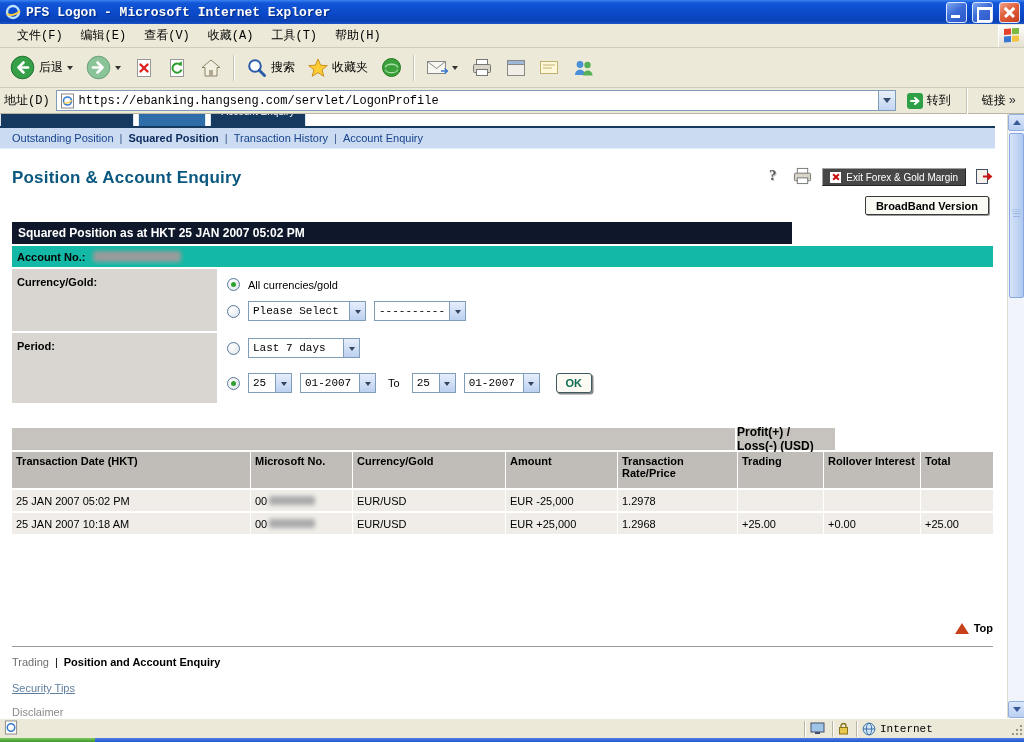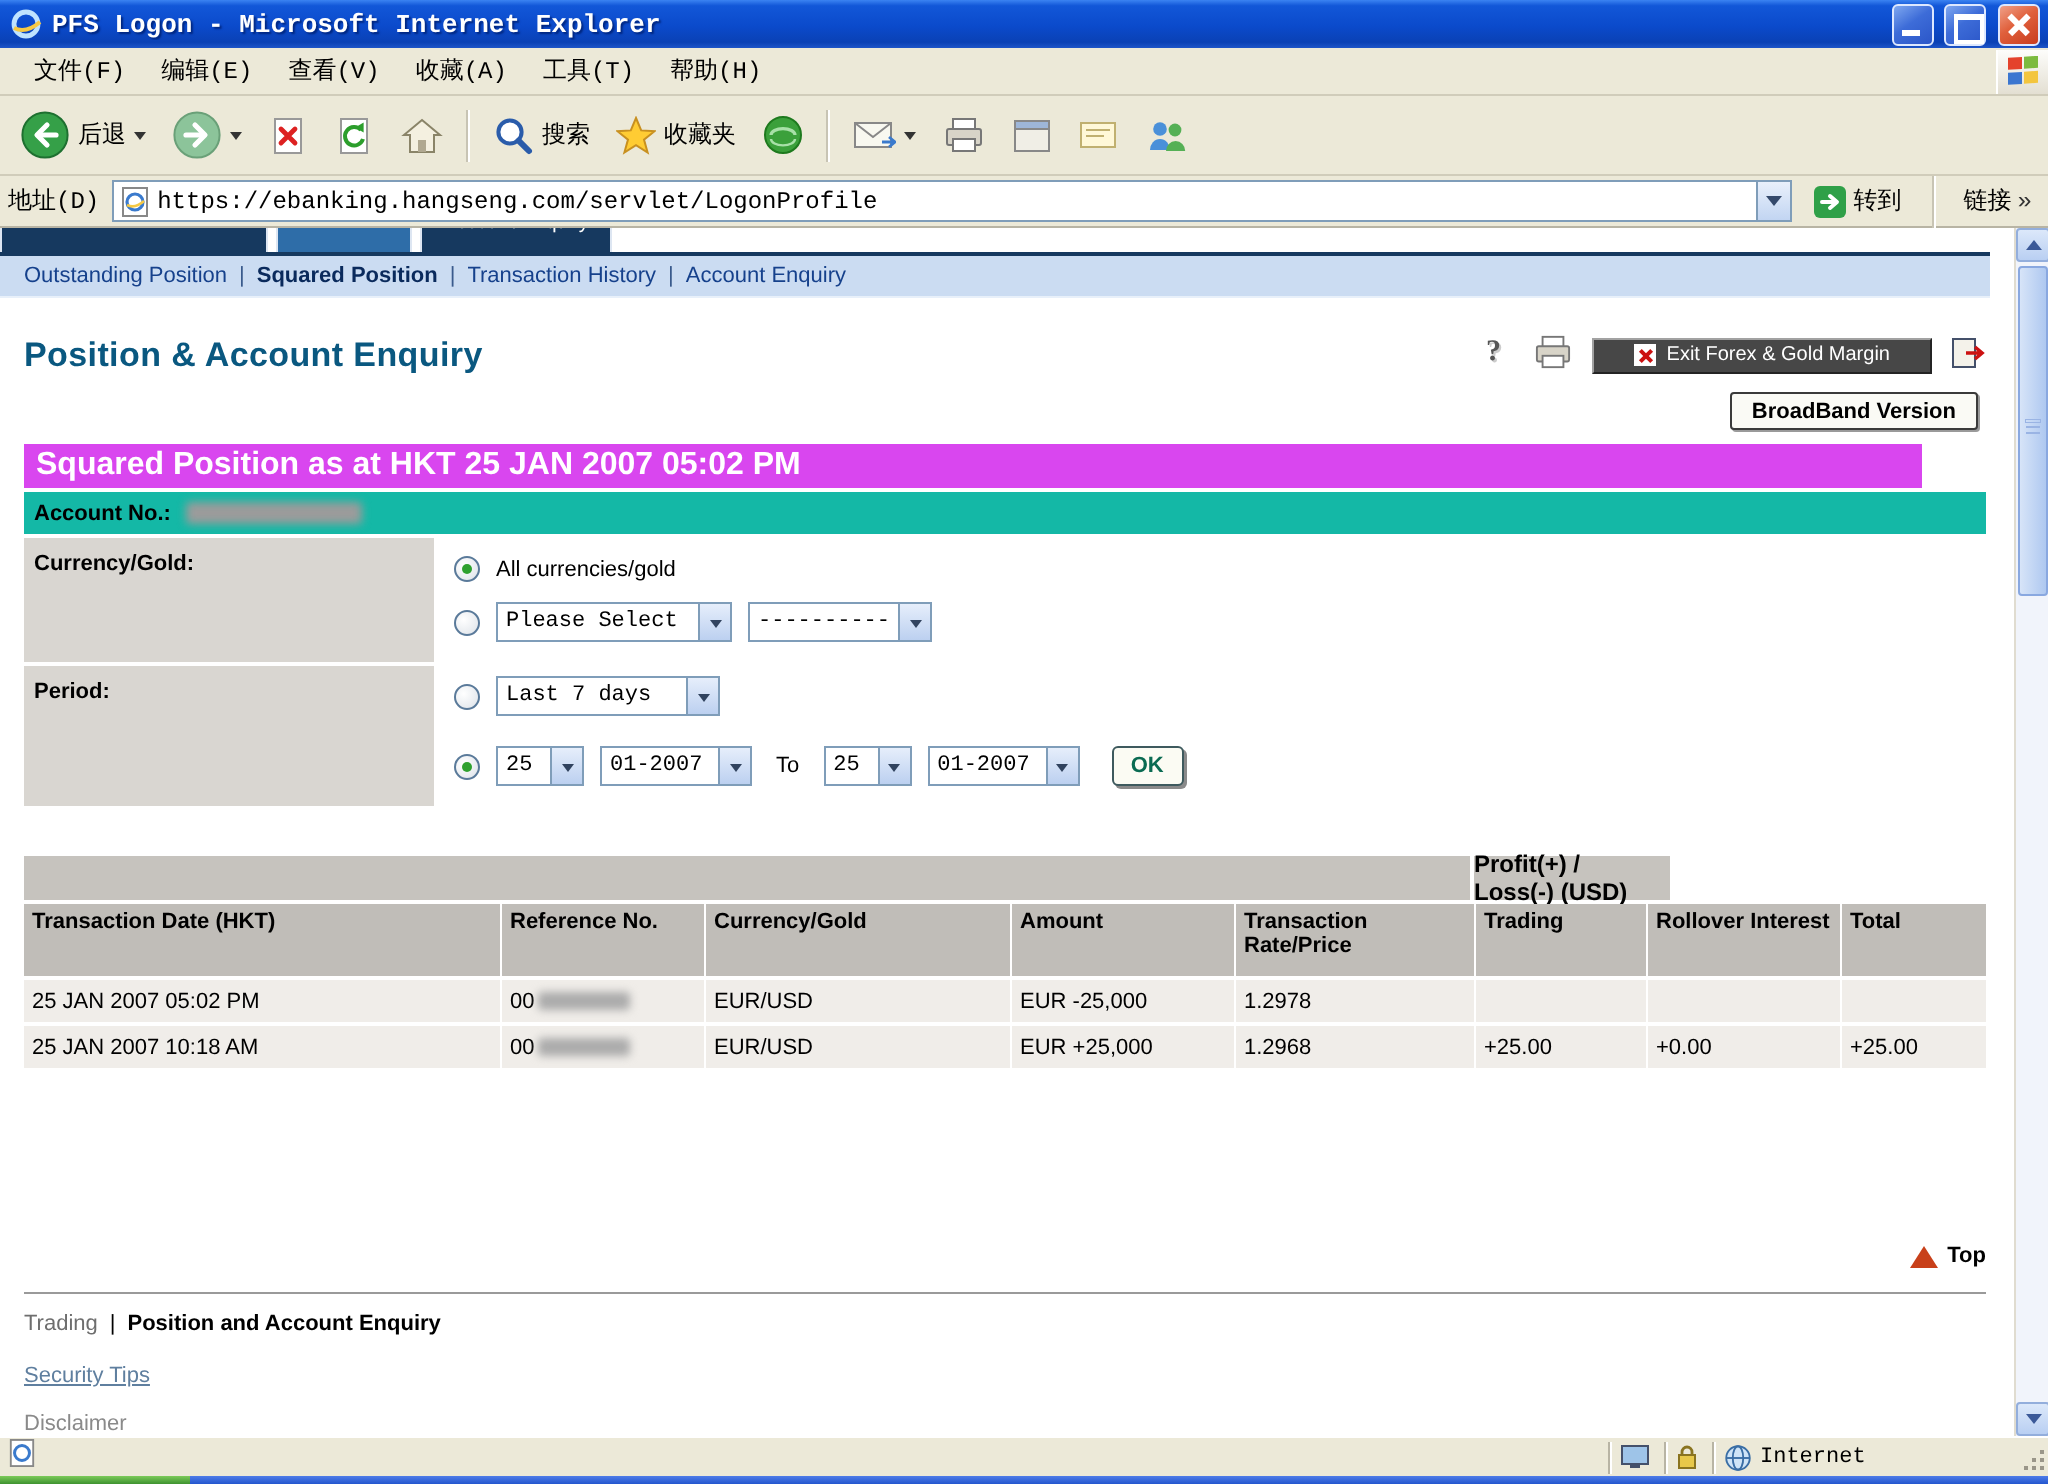--- a/index.html
+++ b/index.html
@@ -60,30 +60,30 @@
     display:flex; align-items:center; padding-left:12px; gap:6px; font-size:11px; }
   .subnav a { color:#16418C; text-decoration:none; cursor:pointer; }
   .subnav a.current { font-weight:bold; color:#0A2A5C; }
   .navsep { color:#3A5A8C; }
 
   .heading { position:absolute; left:12px; top:54px; font-size:17px; font-weight:bold; color:#0A5880; letter-spacing:.2px; }
 
   .head-icons { position:absolute; right:14px; top:52px; display:flex; align-items:center; gap:9px; }
   .help-q { font:bold 15px "Liberation Serif",serif; color:#444; text-shadow:1px 1px 0 #ccc; cursor:pointer; }
   .exit-btn { display:flex; align-items:center; gap:5px; background:#474747; color:#fff; font:10px "Liberation Sans",sans-serif;
-    padding:2px 20px; height:18px; border:1px solid; border-color:#A2A2A2 #242424 #242424 #A2A2A2; cursor:pointer; }
+    padding:2px 7px; height:18px; border:1px solid; border-color:#A2A2A2 #242424 #242424 #A2A2A2; cursor:pointer; }
   .exit-x { width:11px; height:11px; background:#fff; position:relative; flex:0 0 11px; }
   .exit-x::before,.exit-x::after { content:""; position:absolute; left:1.5px; top:4.5px; width:8px; height:2px; background:#C11; }
   .exit-x::before { transform:rotate(45deg); } .exit-x::after { transform:rotate(-45deg); }
 
   .broadband { position:absolute; right:18px; top:82px; height:19px; padding:0 10px; font:bold 11px "Liberation Sans",sans-serif;
     background:#FAFAF5; border:1px solid #3A3A3A; border-radius:2px; box-shadow:1px 1px 0 #9a9a9a; cursor:pointer; }
 
-  .section-header { position:absolute; left:12px; top:108px; width:949px; height:22px; background:#d946ef; color:#fff;
-    font-weight:bold; font-size:16px; line-height:22px; padding-left:6px; }
+  .section-header { position:absolute; left:12px; top:108px; width:780px; height:22px; background:#0f172a; color:#fff;
+    font-weight:bold; font-size:12px; line-height:22px; padding-left:6px; }
 
   .account-row { position:absolute; left:12px; top:132px; width:981px; height:21px; background:#14b8a6; display:flex; align-items:center;
     padding-left:5px; font-weight:bold; }
   .redact { display:inline-block; margin-left:8px; width:88px; height:11px; background:#9B9B9B; filter:blur(2px); border-radius:2px; }
   .redact-sm { display:inline-block; margin-left:2px; width:46px; height:9px; background:#ABABAB; filter:blur(2px); border-radius:2px; vertical-align:middle; }
 
   .form-row { position:absolute; left:12px; display:flex; width:981px; }
   .form-row.rowA { top:155px; height:62px; }
   .form-row.rowB { top:219px; height:70px; }
   .form-label { width:205px; background:#D9D6D1; font-weight:bold; padding:7px 0 0 5px; }
@@ -436,21 +436,21 @@
         </div>
       </div>
 
       <div class="dtable">
         <div class="pl-row">
           <div class="pl-left"></div>
           <div class="pl-right">Profit(+) / Loss(-) (USD)</div>
         </div>
         <div class="grid8 hdr8">
           <div>Transaction Date (HKT)</div>
-          <div>Reference No.</div>
+          <div>Microsoft No.</div>
           <div>Currency/Gold</div>
           <div>Amount</div>
           <div>Transaction Rate/Price</div>
           <div>Trading</div>
           <div>Rollover Interest</div>
           <div>Total</div>
         </div>
         <div class="grid8 row8">
           <div>25 JAN 2007 05:02 PM</div>
           <div>

